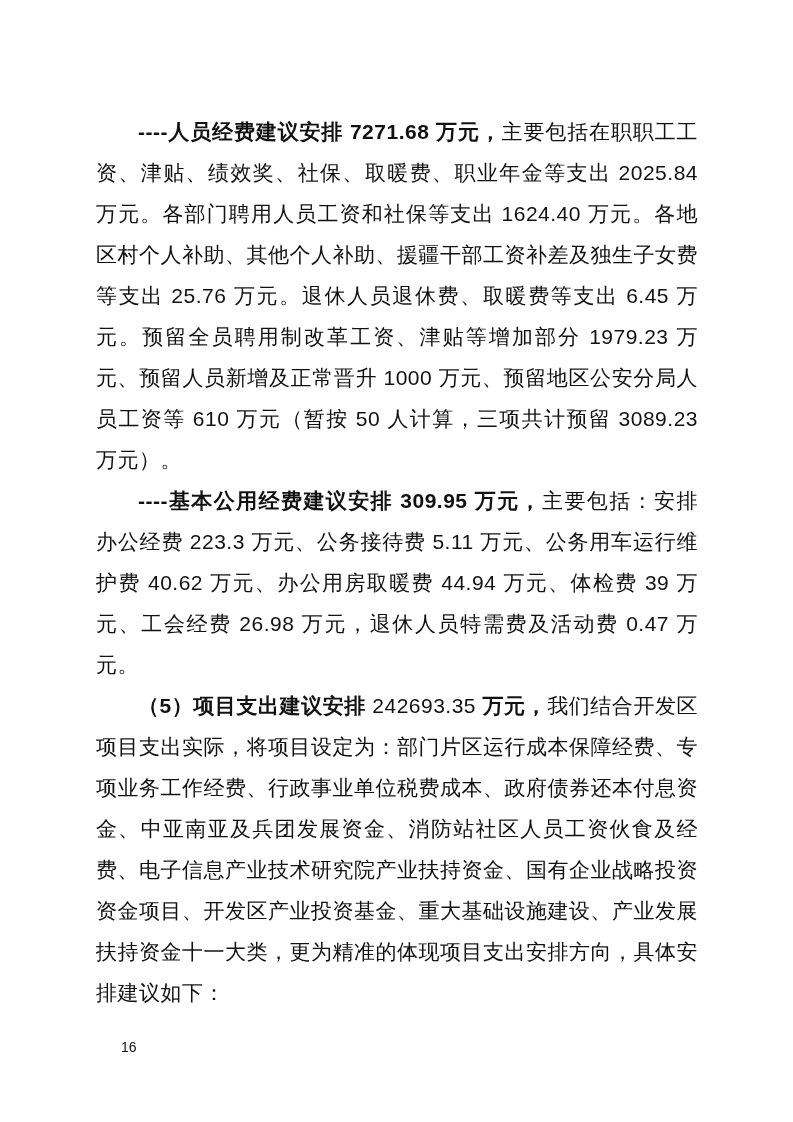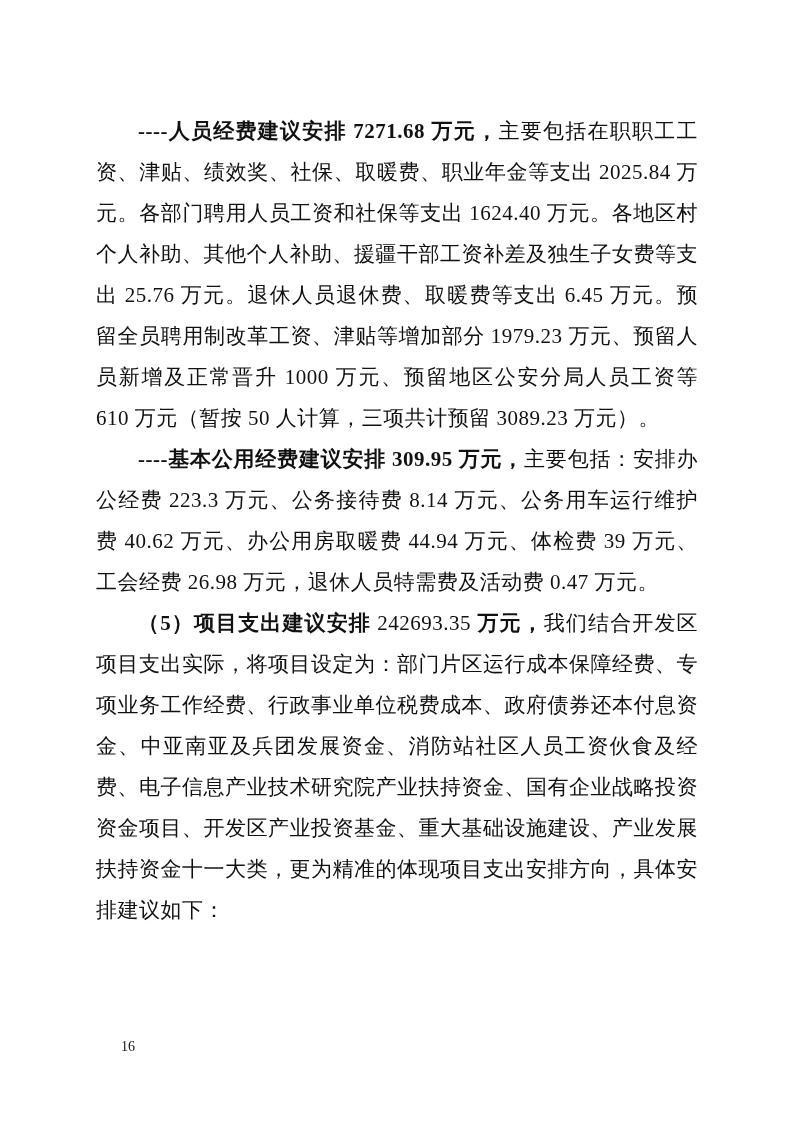--- a/index.html
+++ b/index.html
@@ -6,21 +6,21 @@
     margin: 0;
     padding: 0;
     background: #ffffff;
   }
   .page {
     position: relative;
     width: 793px;
     height: 1122px;
     background: #ffffff;
     overflow: hidden;
-    font-family: Liberation Serif, serif;
+    font-family: Liberation Sans, sans-serif;
     color: #111111;
   }
   .content {
     position: absolute;
     left: 96px;
     top: 111px;
     width: 602px;
     font-size: 21px;
     line-height: 41px;
     text-align: justify;
@@ -44,17 +44,17 @@
     color: #111111;
     margin-left: 20px;
   }
 </style>
 </head>
 <body>
 
 <div class="page">
   <div class="content">
     <p><span class="b">----人员经费建议安排 7271.68 万元，</span><span>主要包括在职职工工资、津贴、绩效奖、社保、取暖费、职业年金等支出 2025.84 万元。各部门聘用人员工资和社保等支出 1624.40 万元。各地区村个人补助、其他个人补助、援疆干部工资补差及独生子女费等支出 25.76 万元。退休人员退休费、取暖费等支出 6.45 万元。预留全员聘用制改革工资、津贴等增加部分 1979.23 万元、预留人员新增及正常晋升 1000 万元、预留地区公安分局人员工资等 610 万元（暂按 50 人计算，三项共计预留 3089.23 万元）。</span></p>
-    <p><span class="b">----基本公用经费建议安排 309.95 万元，</span><span>主要包括：安排办公经费 223.3 万元、公务接待费 8.14 万元、公务用车运行维护费 40.62 万元、办公用房取暖费 44.94 万元、体检费 39 万元、工会经费 26.98 万元，退休人员特需费及活动费 0.47 万元。</span></p>
+    <p><span class="b">----基本公用经费建议安排 309.95 万元，</span><span>主要包括：安排办公经费 223.3 万元、公务接待费 5.11 万元、公务用车运行维护费 40.62 万元、办公用房取暖费 44.94 万元、体检费 39 万元、工会经费 26.98 万元，退休人员特需费及活动费 0.47 万元。</span></p>
     <p><span class="b">（5）项目支出建议安排</span><span> 242693.35 </span><span class="b">万元，</span><span>我们结合开发区项目支出实际，将项目设定为：部门片区运行成本保障经费、专项业务工作经费、行政事业单位税费成本、政府债券还本付息资金、中亚南亚及兵团发展资金、消防站社区人员工资伙食及经费、电子信息产业技术研究院产业扶持资金、国有企业战略投资资金项目、开发区产业投资基金、重大基础设施建设、产业发展扶持资金十一大类，更为精准的体现项目支出安排方向，具体安排建议如下：</span></p>
   </div>
   <div class="page-number">16</div>
 </div>
 
 </body></html>

